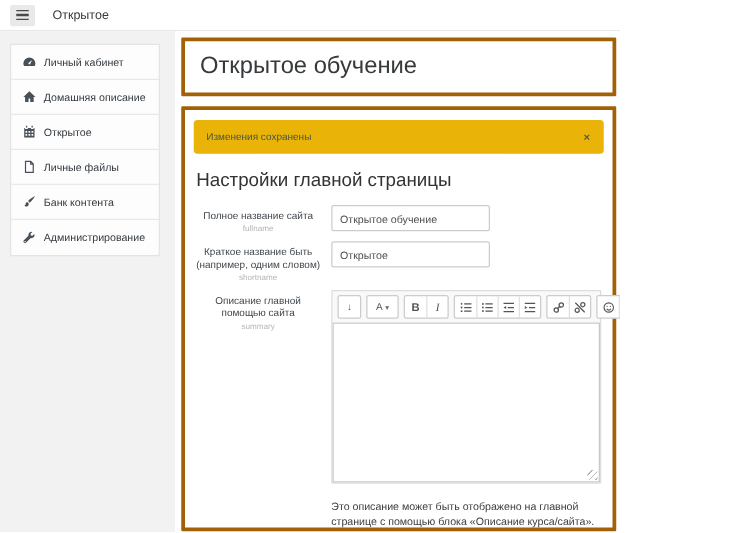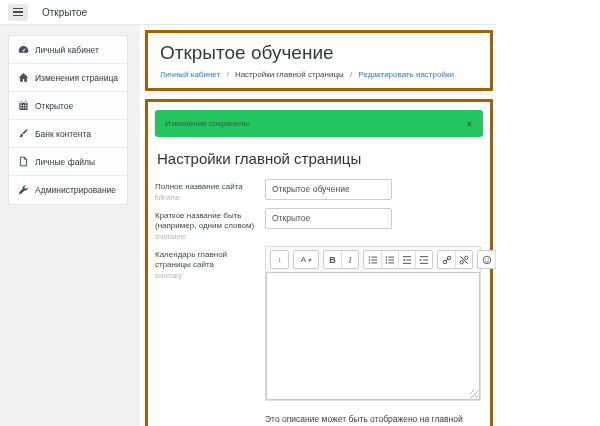--- a/index.html
+++ b/index.html
@@ -35,30 +35,30 @@
   .card-header { margin:5px 3px 0 5px; padding:8px 12px 9px; }
   .page-title { font-size:19px; font-weight:400; color:#373a3c; line-height:24px; }
   .breadcrumb { margin-top:5px; font-size:8px; color:#555; }
   .breadcrumb a { color:#2b7dd4; text-decoration:none; cursor:pointer; }
   .breadcrumb .sep { margin:0 4px; color:#868e96; }
   .breadcrumb .current { color:#444; }
 
   .card-body { margin:8px 3px 0 5px; padding:8px 7px; height:340px; }
 
   
-  .alert { background:#22c55e; color:#44564a; border-radius:3px; padding:9px 10px;
+  .alert { background:#eab308; color:#44564a; border-radius:3px; padding:9px 10px;
            display:flex; justify-content:space-between; align-items:center;
            font-size:8px; }
   .alert .close { background:none; border:none; color:#4a5a4e; font-size:9px; font-weight:bold;
                   line-height:8px; cursor:pointer; padding:0 1px; }
 
   
   .section-heading { font-size:15px; font-weight:400; color:#333; margin:13px 2px 11px; }
   .frow { display:flex; margin-bottom:5px; }
-  .lcol { width:110px; flex:none; text-align:left; padding-right:7px; padding-top:4px; }
+  .lcol { width:110px; flex:none; text-align:center; padding-right:7px; padding-top:4px; }
   .flabel { font-size:8px; color:#41474d; line-height:10px; }
   .fsub { font-size:6.5px; color:#b4b4b4; line-height:9px; margin-top:1px; }
   .vcol { flex:1; min-width:0; padding-right:2px; }
   .tinput { width:127px; height:21px; border:1px solid #ccc; border-radius:2px;
             font-size:8.5px; color:#4f4f4f; padding:0 6px; background:#fff;
             font-family:"Liberation Sans","DejaVu Sans",sans-serif; }
 
   
   .editor { border:1px solid #ddd; background:#f9f9f9; border-radius:1px; }
   .etoolbar { padding:3px 4px; display:flex; align-items:flex-start; }
@@ -106,74 +106,67 @@
           </span>
           <span class="lbl">Личный кабинет</span>
         </div>
 
         <div class="navitem">
           <span class="ic">
             <svg viewBox="0 0 16 16" fill="currentColor">
                 <path d="M8 1.5 1 8h2v6h4v-4h2v4h4V8h2L8 1.5z"></path>
               </svg>
           </span>
-          <span class="lbl">Изменения страница</span>
+          <span class="lbl">Домашняя описание</span>
         </div>
 
         <div class="navitem">
           <span class="ic">
             <svg viewBox="0 0 16 16" fill="currentColor">
                 <path d="M4 1v2h1.5V1H4zm6.5 0v2H12V1h-1.5zM2 3.5v11h12v-11h-1v1.2H9.8V3.5H6.2v1.2H3V3.5H2zM3.5 7h2v2h-2V7zm3.5 0h2v2H7V7zm3.5 0h2v2h-2V7zM3.5 10.5h2v2h-2v-2zm3.5 0h2v2H7v-2zm3.5 0h2v2h-2v-2z"></path>
               </svg>
           </span>
           <span class="lbl">Открытое</span>
-        </div>
-
-        <div class="navitem">
-          <span class="ic">
-            <svg viewBox="0 0 16 16" fill="currentColor">
-                <path d="M14.5 1.5c-2.5.6-6.2 3.4-8 5.6l1.9 1.9c2.2-1.8 5-5.5 6.1-7.5zM5.6 8.1c-1 .1-1.8.9-1.9 2-.1 1.2-.7 2-1.7 2.4 1 1 3.3 1.2 4.4.2.9-.8 1-2.2.6-3l-1.4-1.6z"></path>
-              </svg>
-          </span>
-          <span class="lbl">Банк контента</span>
         </div>
 
         <div class="navitem">
           <span class="ic">
             <svg viewBox="0 0 16 16" fill="none" stroke="currentColor" stroke-width="1.4">
                 <path d="M3.5 1.7h6l3 3v9.6h-9V1.7z"></path>
                 <path d="M9.5 1.7v3h3"></path>
               </svg>
           </span>
           <span class="lbl">Личные файлы</span>
         </div>
 
         <div class="navitem">
           <span class="ic">
             <svg viewBox="0 0 16 16" fill="currentColor">
+                <path d="M14.5 1.5c-2.5.6-6.2 3.4-8 5.6l1.9 1.9c2.2-1.8 5-5.5 6.1-7.5zM5.6 8.1c-1 .1-1.8.9-1.9 2-.1 1.2-.7 2-1.7 2.4 1 1 3.3 1.2 4.4.2.9-.8 1-2.2.6-3l-1.4-1.6z"></path>
+              </svg>
+          </span>
+          <span class="lbl">Банк контента</span>
+        </div>
+
+        <div class="navitem">
+          <span class="ic">
+            <svg viewBox="0 0 16 16" fill="currentColor">
                 <path d="M13.8 3.1 11.6 5.3l-1.9-.4-.4-1.9L11.5.8a3.6 3.6 0 0 0-4.6 4.4L1.6 10.5a1.9 1.9 0 1 0 2.7 2.7l5.3-5.3a3.6 3.6 0 0 0 4.2-4.8zM3 12.9a.8.8 0 1 1 0-1.6.8.8 0 0 1 0 1.6z"></path>
               </svg>
           </span>
           <span class="lbl">Администрирование</span>
         </div>
 
       </nav>
     </aside>
 
     <main class="main">
 
       <section class="card card-header">
         <h1 class="page-title">Открытое обучение</h1>
-        <div class="breadcrumb">
-          <a>Личный кабинет</a>
-          <span class="sep">/</span>
-          <span class="current">Настройки главной страницы</span>
-          <span class="sep">/</span>
-          <a>Редактировать настройки</a>
-        </div>
       </section>
 
       <section class="card card-body">
 
         <div class="alert">
           <span>Изменения сохранены</span>
           <button class="close" aria-label="close">×</button>
         </div>
 
         <h2 class="section-heading">Настройки главной страницы</h2>
@@ -193,21 +186,21 @@
             <div class="flabel">Краткое название быть (например, одним словом)</div>
             <div class="fsub">shortname</div>
           </div>
           <div class="vcol">
             <input class="tinput" type="text" value="Открытое" style="">
           </div>
         </div>
 
         <div class="frow">
           <div class="lcol">
-            <div class="flabel">Календарь главной страницы сайта</div>
+            <div class="flabel">Описание главной помощью сайта</div>
             <div class="fsub">summary</div>
           </div>
           <div class="vcol">
 
             <div class="editor">
               <div class="etoolbar">
 
                 <span class="egroup">
                   <button class="ebtn">
                       <span>↓</span>

